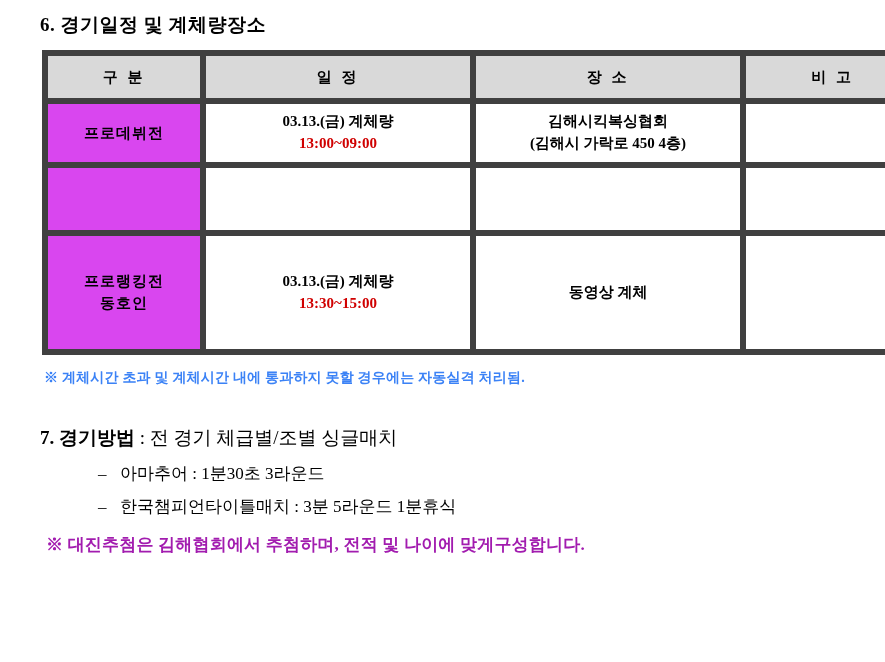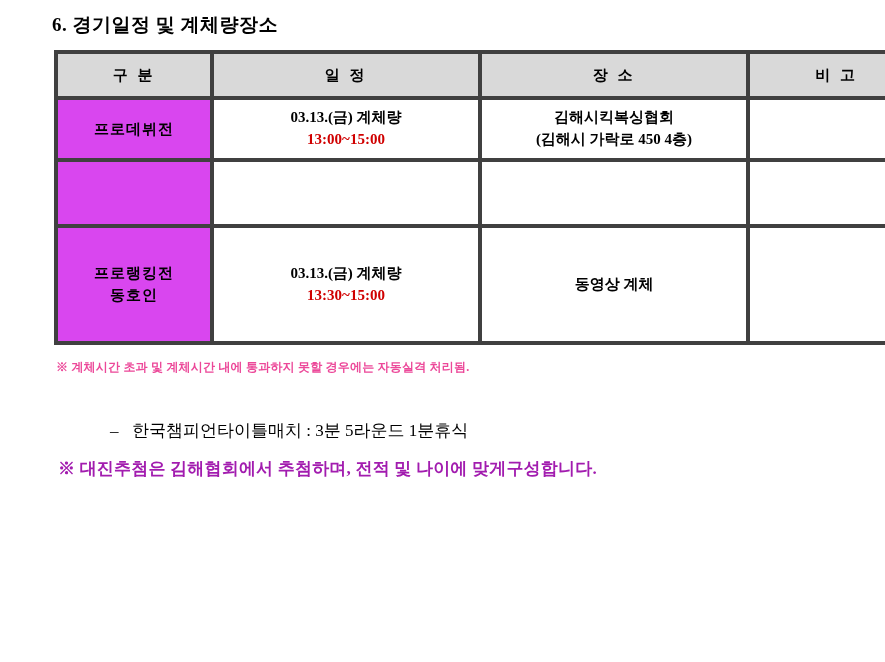--- a/index.html
+++ b/index.html
@@ -12,37 +12,37 @@
     background: #ffffff;
     font-family: "Liberation Serif", "DejaVu Serif", serif;
     color: #000000;
     overflow: hidden;
   }
   .page {
     position: relative;
     width: 885px;
     height: 662px;
     box-sizing: border-box;
-    padding: 8px 36px 0 52px;
+    padding: 8px 36px 0 40px;
   }
   .section-heading {
     font-size: 19px;
     font-weight: bold;
     letter-spacing: 0.5px;
     margin: 4px 0 12px 0;
   }
   table.schedule {
     border-collapse: collapse;
     width: 805px;
     margin-left: 2px;
     table-layout: fixed;
   }
   table.schedule th,
   table.schedule td {
-    border: 4px solid #404040;
+    border: 6px solid #404040;
     text-align: center;
     vertical-align: middle;
     font-size: 15px;
     padding: 4px 6px;
   }
   table.schedule thead th {
     background: #d9d9d9;
     font-weight: bold;
     height: 34px;
     letter-spacing: 3px;
@@ -64,23 +64,23 @@
     display: block;
     line-height: 1.45;
   }
   .red {
     color: #d00000;
   }
   .row-pro td { height: 50px; }
   .row-empty td { height: 54px; }
   .row-ama td { height: 105px; }
   .note-red {
-    color: #ec4899;
+    color: #3b82f6;
     font-weight: bold;
-    font-size: 12px;
+    font-size: 14px;
     margin: 14px 0 0 4px;
     letter-spacing: 0.2px;
   }
   .section2 {
     margin-top: 38px;
   }
   .section2-title {
     font-size: 19px;
     margin: 0 0 6px 0;
   }
@@ -124,21 +124,21 @@
         <th class="col-place">장 소</th>
         <th class="col-note">비 고</th>
       </tr>
     </thead>
     <tbody>
 
       <tr class="row-pro">
         <td class="division-cell">프로데뷔전</td>
         <td>
           <span class="line">03.13.(금) 계체량</span>
-          <span class="line red">13:00~15:00</span>
+          <span class="line red">13:00~09:00</span>
         </td>
         <td>
           <span class="line">김해시킥복싱협회</span>
           <span class="line">(김해시 가락로 450 4층)</span>
         </td>
         <td></td>
       </tr>
 
       <tr class="row-empty">
         <td class="division-cell"></td>
@@ -161,22 +161,28 @@
         </td>
         <td></td>
       </tr>
 
     </tbody>
   </table>
 
   <p class="note-red">※ 계체시간 초과 및 계체시간 내에 통과하지 못할 경우에는 자동실격 처리됨.</p>
 
   <div class="section2">
+    <div class="section2-title">
+      <span class="bold">7. 경기방법</span><span> : 전 경기 체급별/조별 싱글매치</span>
+    </div>
 
     <ul class="method-list">
+      <li>
+        <span class="dash">–</span><span>아마추어 : 1분30초 3라운드</span>
+      </li>
       <li>
         <span class="dash">–</span><span>한국챔피언타이틀매치 : 3분 5라운드 1분휴식</span>
       </li>
     </ul>
 
     <p class="footer-note">※ 대진추첨은 김해협회에서 추첨하며, 전적 및 나이에 맞게구성합니다.</p>
   </div>
 
 </div>
 

